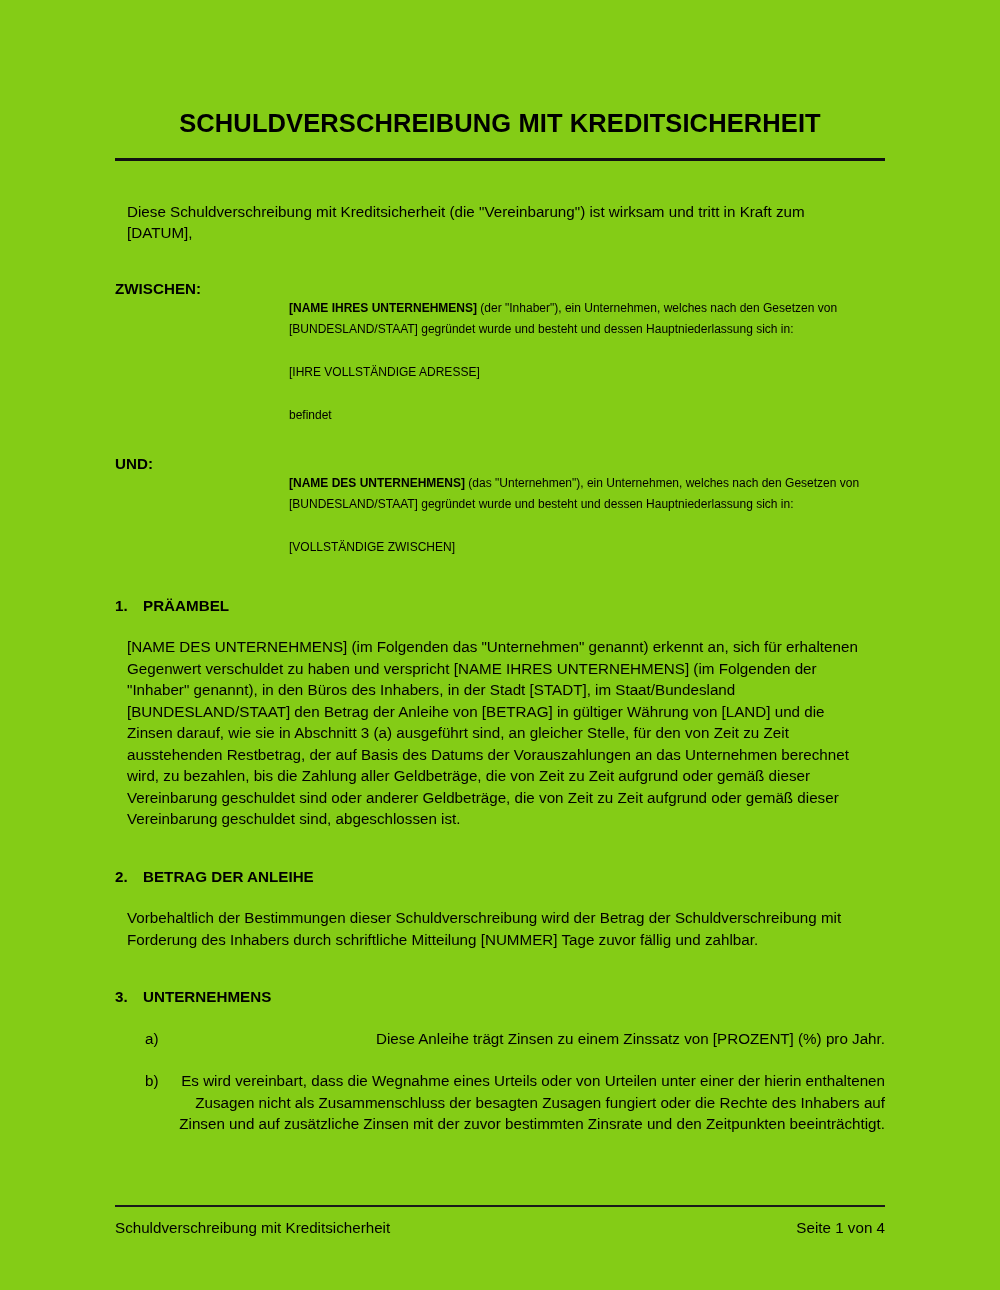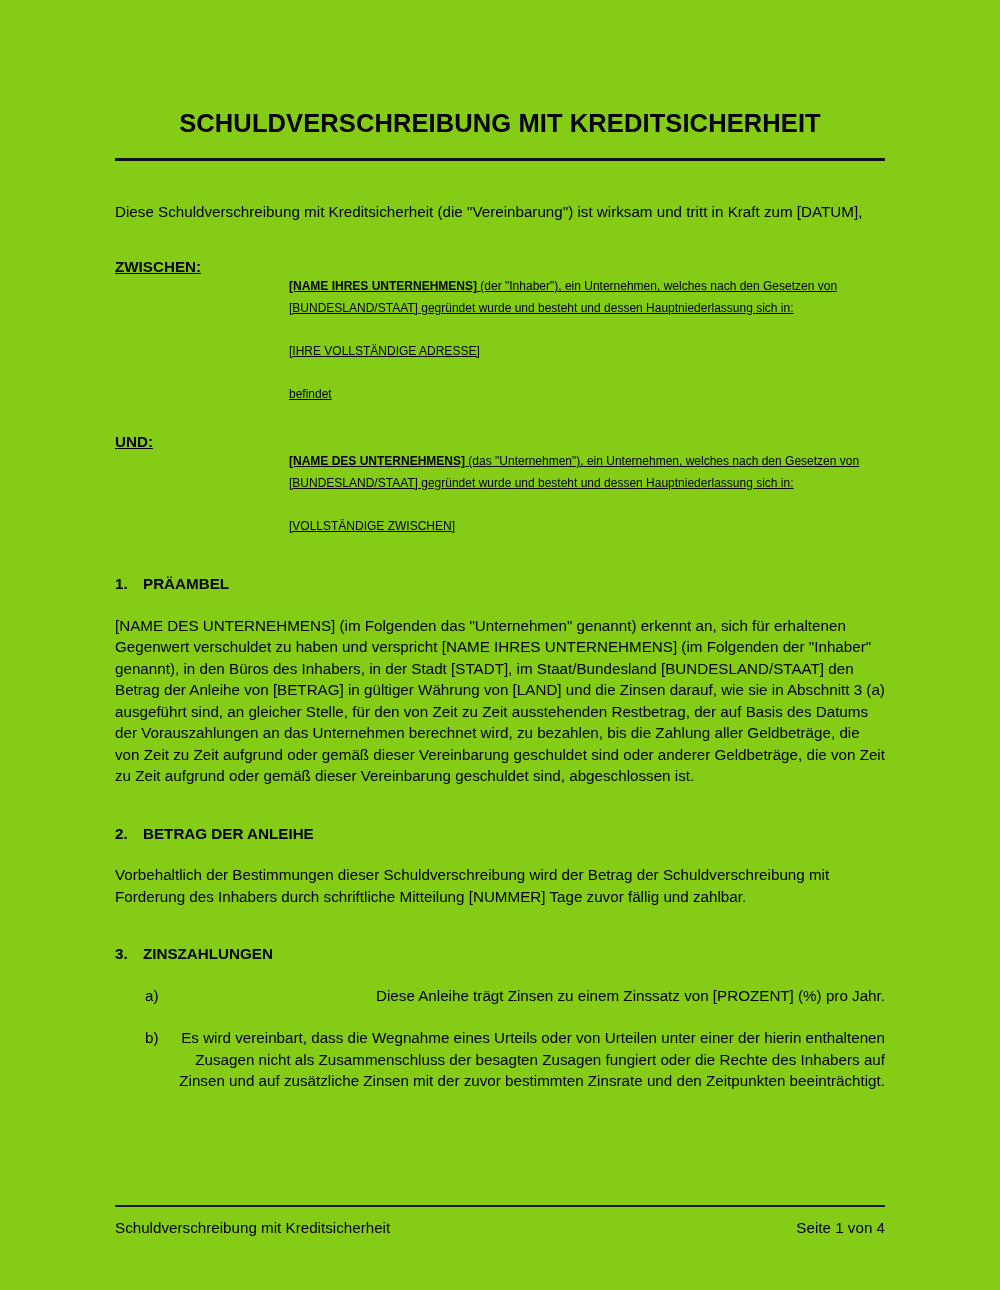--- a/index.html
+++ b/index.html
@@ -40,33 +40,32 @@
     border: 0;
     border-top: 3.5px solid #111111;
     margin: 19px 0 0 0;
     width: 770px;
   }
 
   
   .para {
     font-size: 15.2px;
     line-height: 21.5px;
-    margin: 0;
+    margin: 12px;
     text-align: left;
   }
   .intro {
     margin-top: 40px;
   }
 
   
   .party-block {
     display: flex;
     align-items: flex-start;
     margin-top: 34px;
-    text-decoration: underline;
   }
   .party-block.second {
     margin-top: 26px;
   }
   .party-label {
     flex: 0 0 174px;
     font-size: 15.2px;
     line-height: 21.5px;
     font-weight: bold;
   }
@@ -191,21 +190,21 @@
       <div class="section-heading">
         <span class="section-num">2.</span>
         <span class="section-title">BETRAG DER ANLEIHE</span>
       </div>
       <p class="para section-body">Vorbehaltlich der Bestimmungen dieser Schuldverschreibung wird der Betrag der Schuldverschreibung mit Forderung des Inhabers durch schriftliche Mitteilung [NUMMER] Tage zuvor fällig und zahlbar.</p>
     </div>
 
     <div class="section">
       <div class="section-heading">
         <span class="section-num">3.</span>
-        <span class="section-title">ZINSZAHLUNGEN</span>
+        <span class="section-title">UNTERNEHMENS</span>
       </div>
       <div class="letter-list">
         <div class="letter-item">
           <span class="letter-marker">a)</span>
           <span class="letter-text">Diese Anleihe trägt Zinsen zu einem Zinssatz von [PROZENT] (%) pro Jahr.</span>
         </div>
         <div class="letter-item">
           <span class="letter-marker">b)</span>
           <span class="letter-text">Es wird vereinbart, dass die Wegnahme eines Urteils oder von Urteilen unter einer der hierin enthaltenen Zusagen nicht als Zusammenschluss der besagten Zusagen fungiert oder die Rechte des Inhabers auf Zinsen und auf zusätzliche Zinsen mit der zuvor bestimmten Zinsrate und den Zeitpunkten beeinträchtigt.</span>
         </div>

